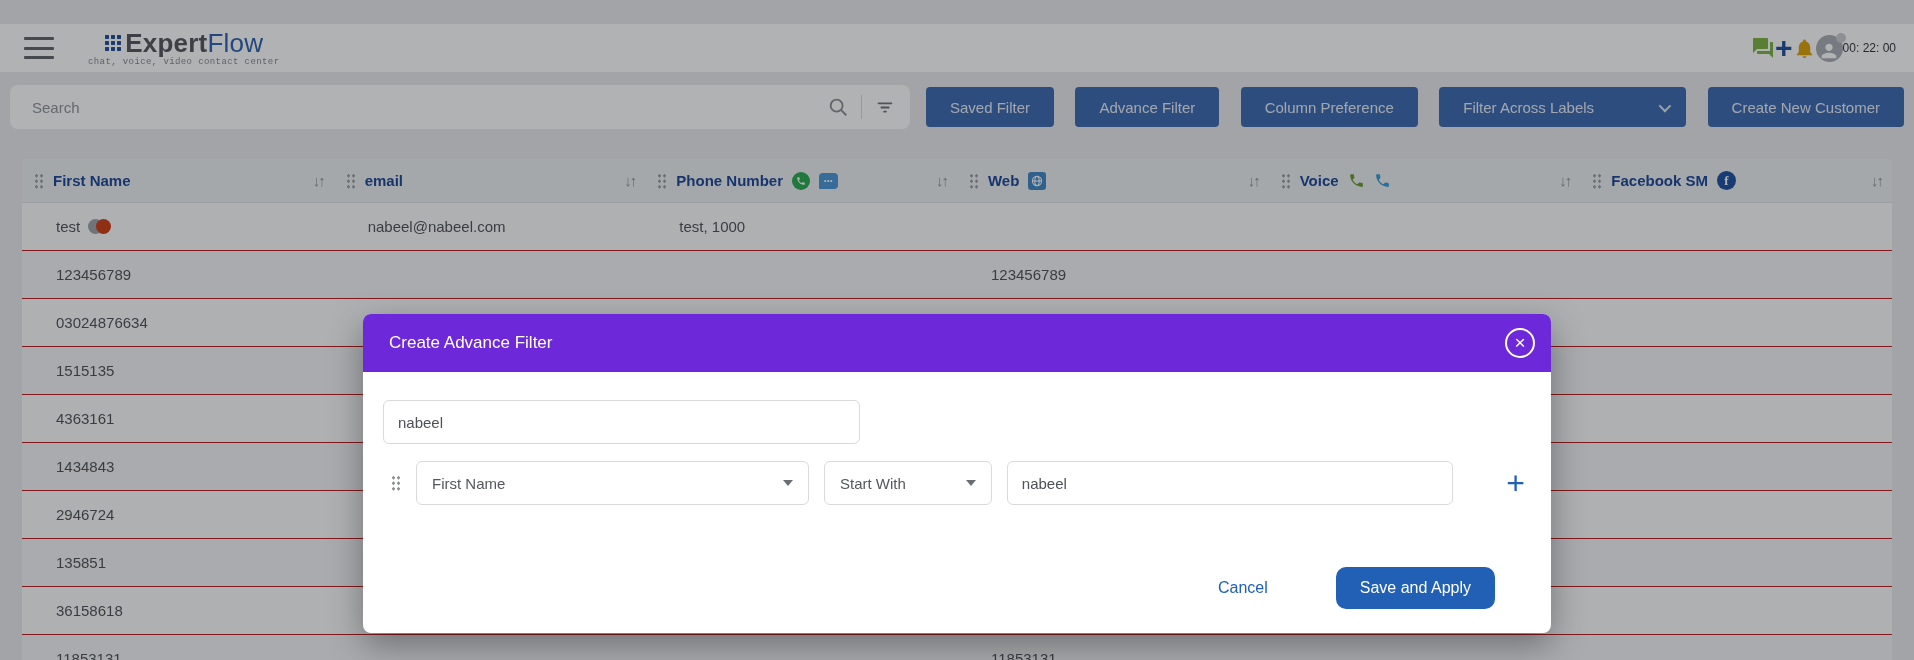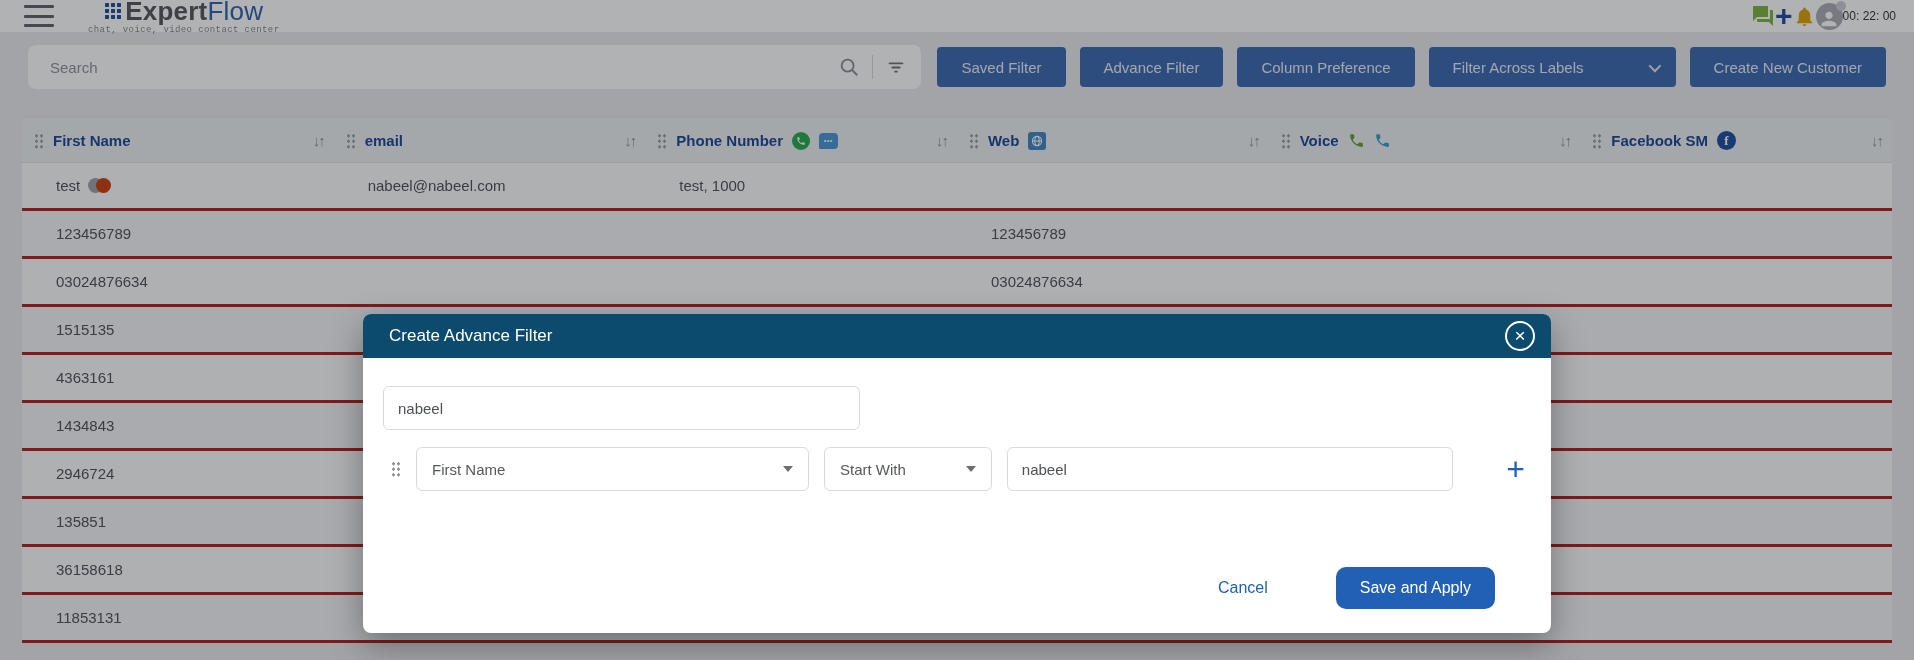--- a/index.html
+++ b/index.html
@@ -1,77 +1,77 @@
 <!DOCTYPE html>
 <html><head>
 <meta charset="utf-8">
 <style>
   * { margin:0; padding:0; box-sizing:border-box; }
   html,body { width:1914px; height:660px; overflow:hidden; }
   body { font-family:"Liberation Sans", sans-serif; background:#e9ebee; position:relative; }
 
   
-  .topbar { height:32px; background:#ffffff; display:flex; align-items:center; padding:0 18px 0 24px; }
+  .topbar { height:48px; background:#ffffff; display:flex; align-items:center; padding:0 18px 0 24px;margin-top:24px; }
   .hamburger { width:30px; height:22px; display:flex; flex-direction:column; justify-content:space-between; background:none; border:none; cursor:pointer; }
   .hamburger span { display:block; height:3px; background:#606468; border-radius:1px; }
   .logo { margin-left:34px; display:flex; flex-direction:column; align-items:center; }
   .logo-row { display:flex; align-items:flex-start; }
   .logo-grid { width:17px; height:17px; margin:4px 4px 0 0;
     background-image:radial-gradient(circle,#1f4e9c 2.1px,transparent 2.3px);
     background-size:6px 6px; }
   .brand { font-size:26px; line-height:26px; letter-spacing:.2px; }
   .brand .b1 { color:#55565a; font-weight:bold; }
   .brand .b2 { color:#2d62ae; font-weight:normal; }
   .tagline { font-size:9px; color:#83878b; margin-top:1px; letter-spacing:.4px;font-family:Liberation Mono, monospace; }
   .topbar-right { margin-left:auto; display:flex; align-items:center; }
   .icon-btn { background:none; border:none; cursor:pointer; display:flex; align-items:center; }
   .plus-glyph::before { content:"+"; font-size:30px; line-height:24px; color:#1f4e9c; font-weight:bold; }
   .avatar { position:relative; width:27px; height:27px; border-radius:50%; background:#a9aeb4; display:flex; align-items:flex-end; justify-content:center; overflow:visible; }
   .avatar-dot { position:absolute; top:-2px; right:-3px; width:10px; height:10px; border-radius:50%; background:#c9ccd0; }
   .timer { font-size:12px; color:#2f3337; white-space:nowrap; }
 
   
-  .toolbar { display:flex; align-items:center; padding:13px 28px; gap:16px; }
+  .toolbar { display:flex; align-items:center; padding:13px 10px; gap:16px; }
   .search-wrap { width:900px; height:44px; background:#fff; border-radius:8px; display:flex; align-items:center; padding:0 14px 0 22px; }
   .search-wrap input { flex:1; border:none; outline:none; font-size:15px; color:#3c4043; background:transparent; }
   .search-wrap input::placeholder { color:#8d9297; }
   .search-div { width:1px; height:24px; background:#d6d9dc; margin:0 12px; }
   .btn-row { flex:1; display:flex; align-items:center; justify-content:space-between; gap:14px; }
   .tb-btn { background:#3c69b0; color:#e9eef7; border:none; border-radius:4px; height:40px; padding:0 24px; font-size:15px; cursor:pointer; display:flex; align-items:center; white-space:nowrap; }
   .tb-btn.dropdown { min-width:247px; justify-content:space-between; padding-right:18px; }
   .chev { width:9px; height:9px; border-right:2px solid #dfe6f0; border-bottom:2px solid #dfe6f0; transform:rotate(45deg) translateY(-2px); margin-left:28px; }
 
   
   .table { margin:17px 22px 0 22px; background:#fff; }
   .thead { display:grid; grid-template-columns:repeat(6,1fr); height:44px; background:#eef0f2; align-items:center; border-bottom:1px solid #dfe1e4; }
   .th { display:flex; align-items:center; gap:9px; padding:0 10px 0 12px; color:#1a4596; font-weight:bold; font-size:15px; }
   .drag-dots { width:10px; height:16px; flex:none;
     background-image:radial-gradient(circle,#9aa0a6 1.5px,transparent 1.7px);
     background-size:5px 5.5px; cursor:grab; }
   .sort { margin-left:auto; color:#8f969c; font-size:15px; letter-spacing:-2px; cursor:pointer; }
   .sort::before { content:"\2193\2191"; }
-  .tbody .trow { display:grid; grid-template-columns:repeat(6,1fr); height:48px; align-items:center; border-bottom:3px solid #b91c1c; font-size:15px; color:#4d5156; background:#fdfdfd; cursor:pointer; }
+  .tbody .trow { display:grid; grid-template-columns:repeat(6,1fr); height:48px; align-items:center; border-bottom:1px solid #b91c1c; font-size:15px; color:#4d5156; background:#fdfdfd; cursor:pointer; }
   .tbody .trow:nth-child(even) { background:#f4f5f7; }
   .td { padding-left:34px; display:flex; align-items:center; gap:8px; overflow:hidden; white-space:nowrap; }
 
   
   .wa-icon { width:18px; height:18px; border-radius:50%; background:#27a94d; display:inline-flex; align-items:center; justify-content:center; flex:none; }
   .sms-icon { width:19px; height:16px; border-radius:4px 4px 4px 1px; background:#4a97d6; display:inline-flex; align-items:center; justify-content:center; flex:none; }
   .sms-icon::before { content:"\2022\2022\2022"; color:#fff; font-size:7px; letter-spacing:.5px; line-height:7px; }
   .web-icon { width:18px; height:18px; border-radius:3px; background:#3f87c5; display:inline-flex; align-items:center; justify-content:center; flex:none; }
   .fb-icon { width:19px; height:19px; border-radius:50%; background:#1d4e9e; display:inline-flex; align-items:center; justify-content:center; flex:none; }
   .fb-icon::before { content:"f"; color:#fff; font-size:13px; font-weight:bold; font-family:"Liberation Serif", serif; }
   .cust-icon { display:inline-flex; align-items:center; flex:none; }
   .cust-icon .c1 { width:15px; height:15px; border-radius:50%; background:#9ea3a8; }
   .cust-icon .c2 { width:15px; height:15px; border-radius:50%; background:#cc3c10; margin-left:-7px; }
 
   
   .overlay { position:absolute; inset:0; background:rgba(17,21,27,.33); z-index:40; }
   .modal { position:absolute; left:363px; top:314px; width:1188px; height:319px; background:#fff; border-radius:8px; z-index:50; box-shadow:0 12px 34px rgba(0,0,0,.35); display:flex; flex-direction:column; }
-  .modal-header { height:44px; flex:none; background:#0c4a6e; border-radius:8px 8px 0 0; display:flex; align-items:center; padding:0 16px 0 26px;text-align:right; }
+  .modal-header { height:58px; flex:none; background:#6d28d9; border-radius:8px 8px 0 0; display:flex; align-items:center; padding:0 16px 0 26px;text-align:right; }
   .modal-title { color:#fff; font-size:17px; }
   .close-btn { margin-left:auto; width:30px; height:30px; border-radius:50%; border:2px solid #fff; background:transparent; color:#fff; font-size:19px; line-height:26px; cursor:pointer; display:flex; align-items:center; justify-content:center; }
   .close-btn::before { content:"\00D7"; }
   .modal-body { flex:1; padding:28px 26px 0 20px; display:flex; flex-direction:column; }
   .name-input { width:477px; height:44px; border:1px solid #d9dadc; border-radius:6px; padding:0 14px; font-size:15px; color:#4d5156; outline:none; }
   .cond-row { display:flex; align-items:center; margin-top:17px; gap:15px; }
   .cond-row .drag-dots { margin-left:8px; background-image:radial-gradient(circle,#8d9196 1.5px,transparent 1.7px); }
   .select { height:44px; border:1px solid #d9dadc; border-radius:6px; display:flex; align-items:center; justify-content:space-between; padding:0 15px; font-size:15px; color:#55585c; cursor:pointer; background:#fff; }
   .select.field { width:396px; }
   .select.operator { width:169px; }

